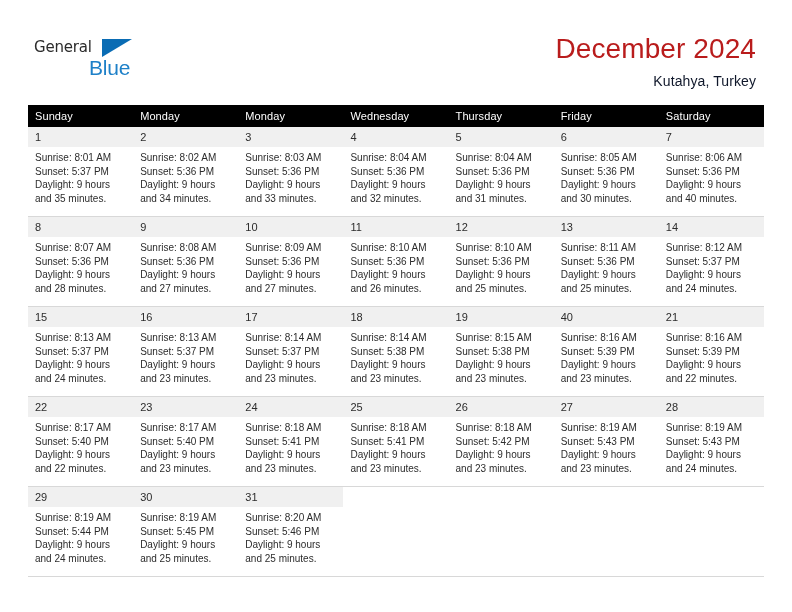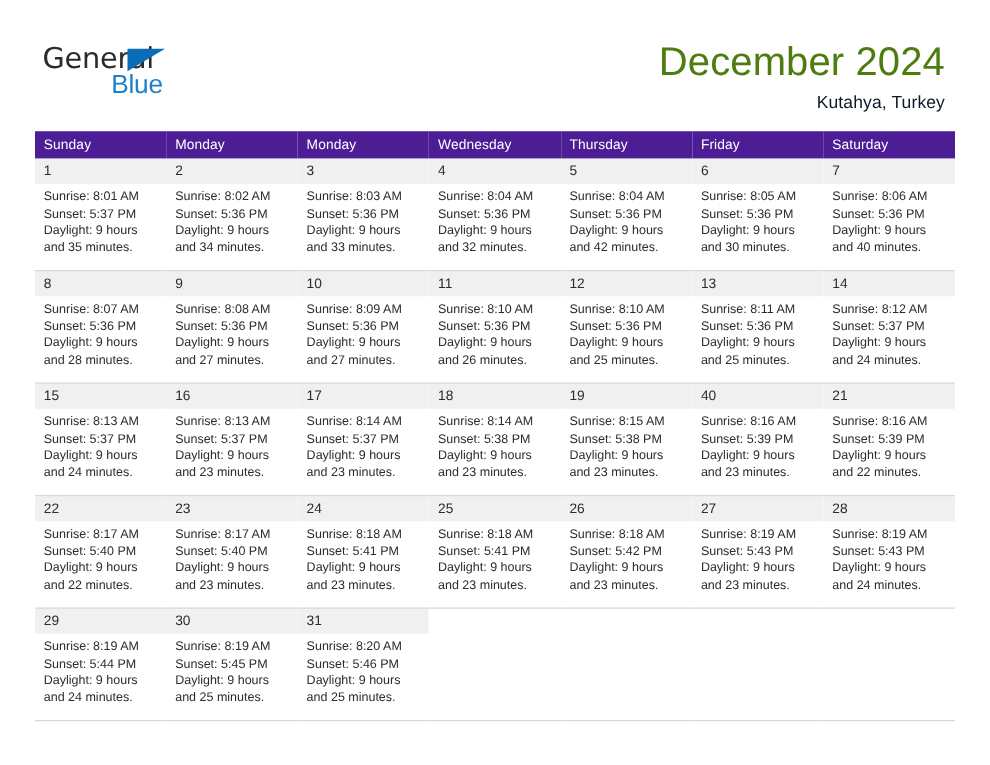--- a/index.html
+++ b/index.html
@@ -33,21 +33,21 @@
     position: absolute;
     left: 34px;
     top: 36px;
     width: 180px;
     height: 52px;
   }
   .logo-general {
     position: absolute;
     left: 0;
     top: 0;
-    font-size: 23px;
+    font-size: 15px;
     letter-spacing: -0.2px;
     color: #2b2b2b;
     font-family: "DejaVu Sans", sans-serif;
     font-weight: 400;
     line-height: 22px;
   }
   .logo-tri {
     position: absolute;
     left: 68px;
     top: 3px;
@@ -68,23 +68,23 @@
     line-height: 22px;
   }
 
   .title-wrap {
     position: absolute;
     right: 36px;
     top: 32px;
     text-align: right;
   }
   .cal-title {
-    font-size: 32px;
+    font-size: 28px;
     font-weight: 400;
-    color: #4d7c0f;
+    color: #b91c1c;
     line-height: 34px;
     letter-spacing: 0.1px;
   }
   .cal-subtitle {
     font-size: 14px;
     font-weight: 400;
     color: #0f172a;
     line-height: 20px;
     margin-top: 5px;
     letter-spacing: 0.1px;
@@ -93,21 +93,21 @@
   
   .cal {
     position: absolute;
     left: 28px;
     top: 105px;
     width: 736px;
     border-collapse: collapse;
     table-layout: fixed;
   }
   .cal th {
-    background: #4c1d95;
+    background: #000000;
     color: #ffffff;
     font-size: 11px;
     font-weight: 400;
     text-align: left;
     padding: 5px 0 5px 7px;
     height: 11px;
     letter-spacing: 0.1px;
     border: none;
   }
   .cal td {
@@ -213,21 +213,21 @@
               <div>Daylight: 9 hours</div>
               <div>and 32 minutes.</div>
             </div>
           </td>
           <td>
             <div class="daynum">5</div>
             <div class="info">
               <div>Sunrise: 8:04 AM</div>
               <div>Sunset: 5:36 PM</div>
               <div>Daylight: 9 hours</div>
-              <div>and 42 minutes.</div>
+              <div>and 31 minutes.</div>
             </div>
           </td>
           <td>
             <div class="daynum">6</div>
             <div class="info">
               <div>Sunrise: 8:05 AM</div>
               <div>Sunset: 5:36 PM</div>
               <div>Daylight: 9 hours</div>
               <div>and 30 minutes.</div>
             </div>

